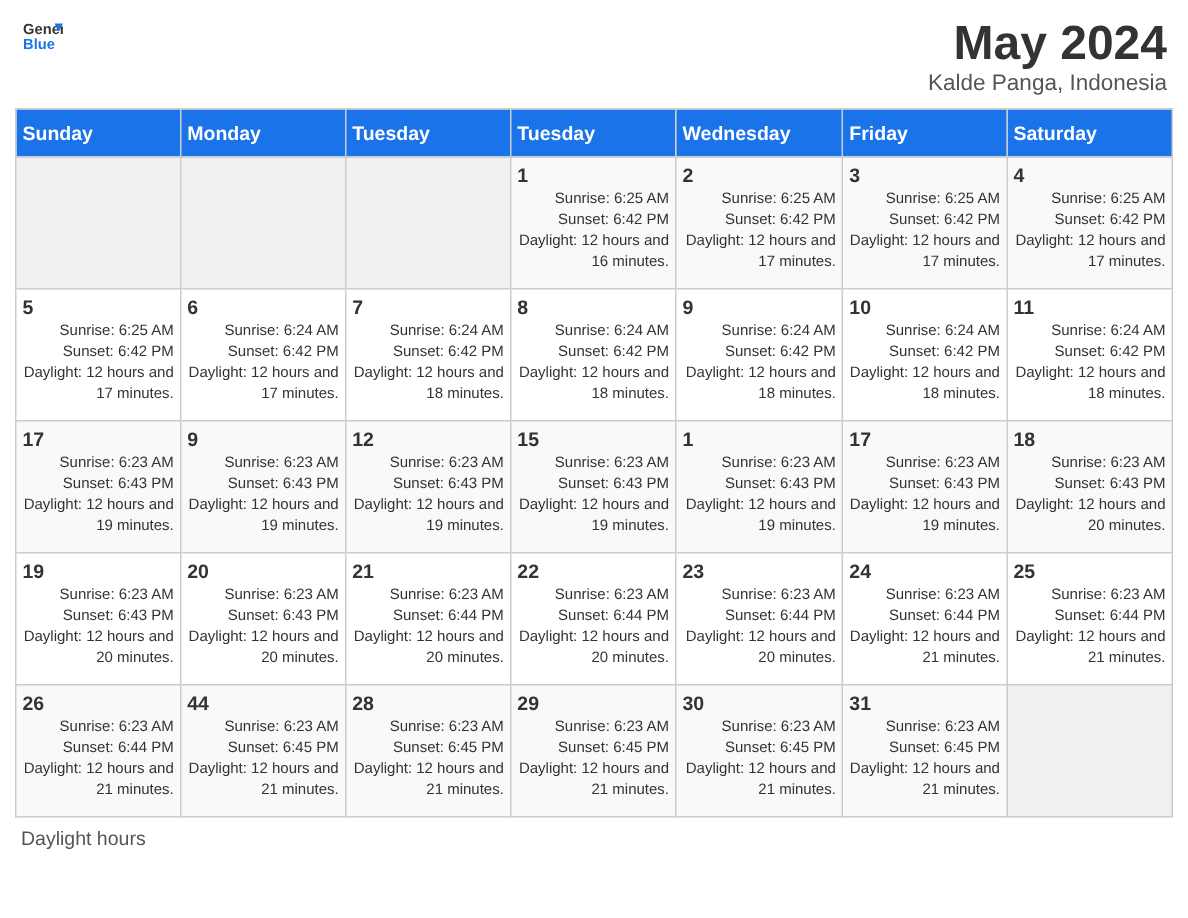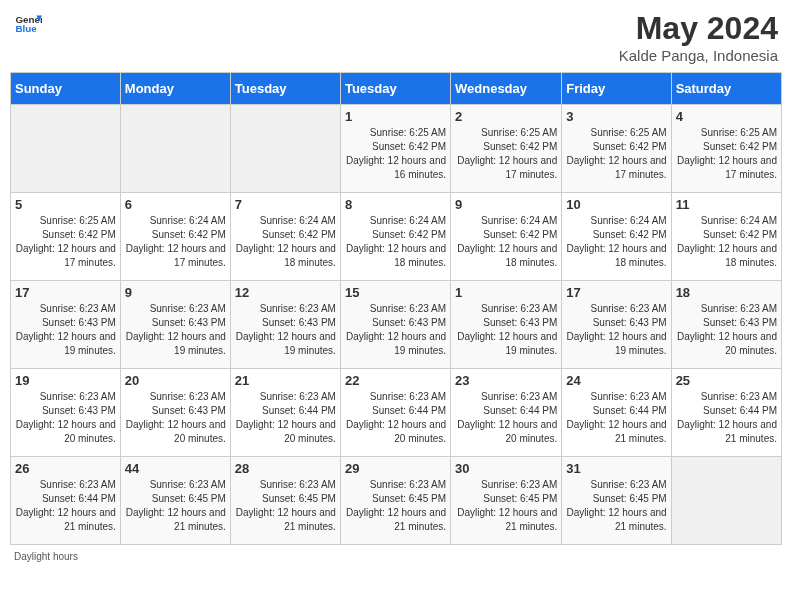--- a/index.html
+++ b/index.html
@@ -76,21 +76,21 @@
       font-size: 10px;
       color: #333;
       line-height: 1.4;
       text-align: right;
     }
     .empty-cell {
       background: #f0f0f0 !important;
     }
     .footer-note {
       margin-top: 6px;
-      font-size: 10px;
+      font-size: 13px;
       color: #555;
       padding-left: 4px;
     }
   </style>
 </head>
 <body>
 
 <div class="header-area">
   <div class="logo">
     <svg class="logo-icon" viewBox="0 0 40 40">

